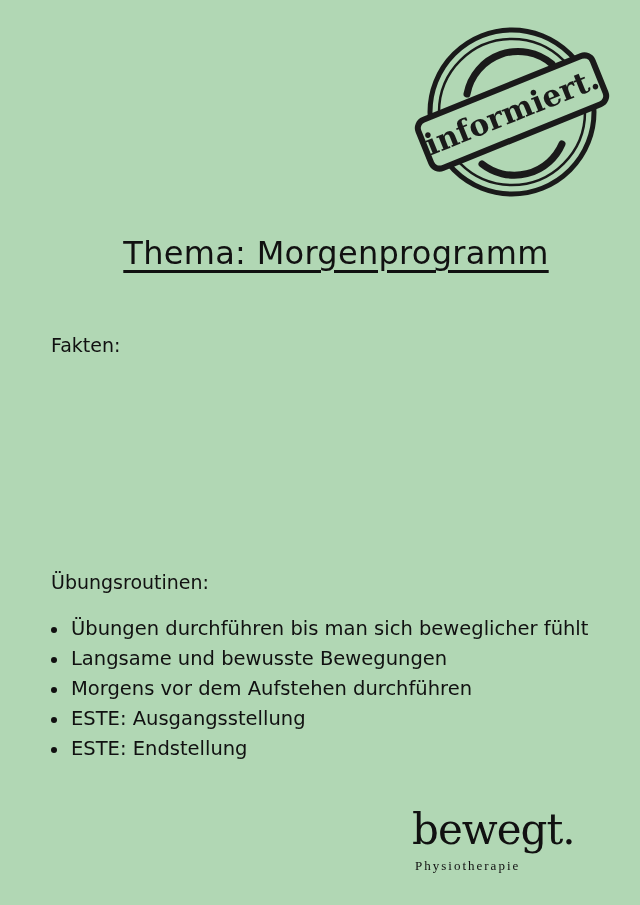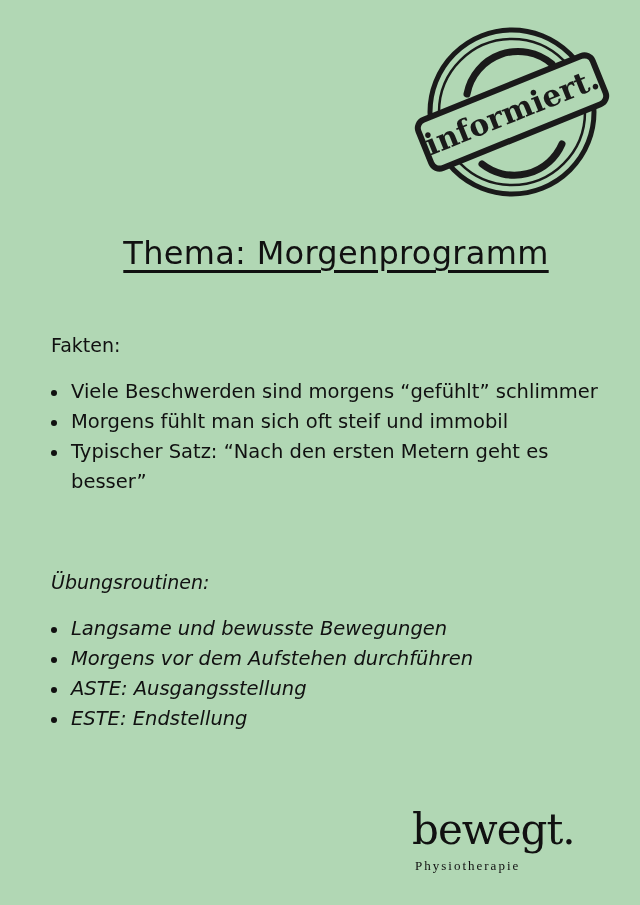--- a/index.html
+++ b/index.html
@@ -62,21 +62,21 @@
       content: "";
       position: absolute;
       left: -20px;
       top: 13px;
       width: 6px;
       height: 6px;
       border-radius: 50%;
       background: #111;
     }
     #facts { top: 313px; }
-    #routines { top: 550px; font-style: italic; }
+    #routines { top: 550px; }
     .logo {
       position: absolute;
       left: 412px;
       top: 802px;
       width: 200px;
     }
     .logo-word {
       font-family: "DejaVu Serif", "Liberation Serif", serif;
       font-size: 42px;
       line-height: 56px;
@@ -104,33 +104,29 @@
       <rect x="6" y="62" width="188" height="52" rx="9" fill="#b1d7b4" stroke="#1a1a1a" stroke-width="6"></rect>
       <text x="100" y="98" text-anchor="middle" font-family="DejaVu Serif, serif" font-weight="bold" font-size="30" fill="#1a1a1a">informiert.</text>
     </g>
   </svg>
 </div>
 
 <h1 class="title"><span>Thema: Morgenprogramm</span></h1>
 
 <div class="section" id="facts">
   <p class="section-heading">Fakten:</p>
-  <ul>
-    <li>Viele Beschwerden sind morgens “gefühlt” schlimmer</li>
-    <li>Morgens fühlt man sich oft steif und immobil</li>
-    <li>Typischer Satz: “Nach den ersten Metern geht es besser”</li>
-  </ul>
 </div>
 
 <div class="section" id="routines">
   <p class="section-heading">Übungsroutinen:</p>
   <ul>
+    <li>Übungen durchführen bis man sich beweglicher fühlt</li>
     <li>Langsame und bewusste Bewegungen</li>
     <li>Morgens vor dem Aufstehen durchführen</li>
-    <li>ASTE: Ausgangsstellung</li>
+    <li>ESTE: Ausgangsstellung</li>
     <li>ESTE: Endstellung</li>
   </ul>
 </div>
 
 <div class="logo">
   <p class="logo-word">bewegt.</p>
   <p class="logo-sub">Physiotherapie</p>
 </div>
 
 </body></html>

